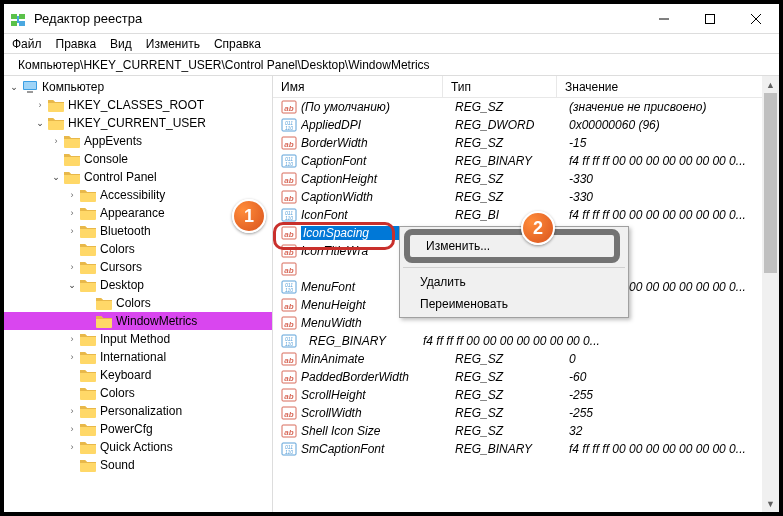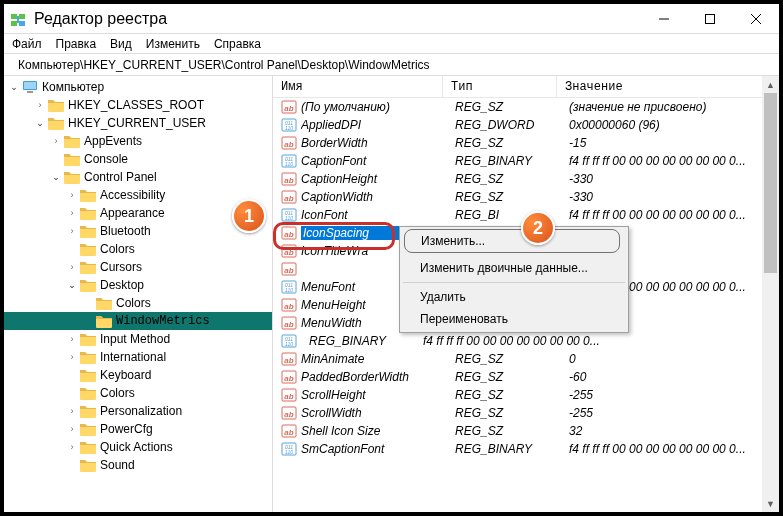--- a/index.html
+++ b/index.html
@@ -1,61 +1,61 @@
 <!DOCTYPE html>
 <html><head>
 <meta charset="utf-8">
 <style>
   * { box-sizing: border-box; }
   body { margin: 0; font-family: 'Segoe UI', Tahoma, sans-serif; font-size: 12px; background: #fff; overflow: hidden; }
   .window { width: 783px; height: 516px; border: 4px solid #000; position: relative; background: #fff; }
 
   .titlebar { height: 30px; display: flex; align-items: center; padding-left: 6px; border-bottom: 1px solid #ddd; }
   .titlebar .app-icon { width: 16px; height: 16px; margin-right: 8px; }
-  .titlebar .title { flex: 1; font-size: 16px; }
+  .titlebar .title { flex: 1; font-size: 13px; }
   .winbtns { display: flex; height: 100%; }
   .winbtn { width: 46px; display: flex; align-items: center; justify-content: center; font-family: sans-serif; }
   .winbtn svg { width: 10px; height: 10px; }
 
   .menubar { height: 20px; display: flex; align-items: center; gap: 14px; padding-left: 8px; border-bottom: 1px solid #ddd; }
   .menubar span { font-size: 12px; }
 
   .addrbar { height: 22px; display: flex; align-items: center; padding-left: 14px; border-bottom: 1px solid #ddd; font-size: 12px; }
 
   .main { display: flex; height: calc(100% - 72px); }
   .tree { width: 269px; border-right: 1px solid #ddd; overflow: hidden; padding-top: 2px; }
   .tree-row { display: flex; align-items: center; height: 18px; padding-left: 4px; white-space: nowrap; }
   .chev { width: 12px; height: 12px; display: inline-flex; align-items: center; justify-content: center; font-size: 9px; color: #666; }
   .chev.open { color: #333; }
   .spacer { display: inline-block; }
   .folder-icon { width: 16px; height: 14px; margin: 0 4px 0 2px; }
   .pc-icon { width: 16px; height: 12px; margin: 0 4px 0 2px; }
-  .tree-row.sel { background: #0f766e; font-family: Liberation Mono, monospace; }
+  .tree-row.sel { background: #d946ef; }
 
   .list { flex: 1; overflow: hidden; position: relative; }
   .list-head { height: 22px; display: flex; align-items: center; border-bottom: 1px solid #e8e8e8; font-size: 12px; }
-  .list-head .col { padding-left: 8px; border-right: 1px solid #e8e8e8; height: 100%; display:flex; align-items:center;font-family:Liberation Mono, monospace; }
+  .list-head .col { padding-left: 8px; border-right: 1px solid #e8e8e8; height: 100%; display:flex; align-items:center; }
   .col-name { width: 170px; }
   .col-type { width: 114px; }
   .col-val { flex: 1; }
   .list-body { }
   .list-row { height: 18px; display: flex; align-items: center; white-space: nowrap; position: relative; font-style: italic; }
   .val-icon { width: 16px; height: 16px; margin: 0 4px 0 8px; flex-shrink: 0; }
   .cell-name { width: 146px; overflow: hidden; text-overflow: ellipsis; }
   .cell-type { width: 114px; padding-left: 8px; overflow: hidden; }
   .cell-val { flex: 1; padding-left: 8px; overflow: hidden; text-overflow: ellipsis; }
   .list-row.sel .cell-name { background: #0078d7; color: #fff; padding: 0 2px; }
 
   .selbox { position:absolute; border: 3px solid #c9302c; border-radius: 10px; pointer-events: none; }
   .callout { position: absolute; width: 34px; height: 34px; border-radius: 50%; background: radial-gradient(circle at 30% 30%, #ff8c3a, #d9531e); border: 2px solid #fff; box-shadow: 0 1px 3px rgba(0,0,0,.4); color: #fff; font-weight: bold; font-size: 18px; display:flex; align-items:center; justify-content:center; }
 
   .ctxmenu { position: absolute; background: #f0f0f0; border: 1px solid #a0a0a0; box-shadow: 2px 2px 4px rgba(0,0,0,.25); padding: 2px; font-size: 12px; }
   .ctxmenu .mi { padding: 4px 18px; white-space: nowrap; }
   .ctxmenu .sep { height: 1px; background: #d0d0d0; margin: 3px 1px; }
-  .ctxmenu .boxed { border: 1px solid #737373; border-radius: 8px; margin: 0 6px 4px 2px; padding-left: 16px; }
+  .ctxmenu .boxed { border: 6px solid #737373; border-radius: 8px; margin: 0 6px 4px 2px; padding-left: 16px; }
 
   .scrollbar { position:absolute; right:0; top:0; bottom:0; width:17px; background:#f0f0f0; display:flex; flex-direction:column; }
   .scrollbar .sbtn { height:17px; display:flex; align-items:center; justify-content:center; color:#606060; font-size:9px; }
   .scrollbar .thumb { background:#c0c0c0; margin:0 2px; }
 </style>
 </head>
 <body>
 
 <div class="window">
 
@@ -499,21 +499,20 @@
         <div class="sbtn">▲</div>
         <div class="thumb" style="height:180px"></div>
         <div style="flex:1"></div>
         <div class="sbtn">▼</div>
       </div>
 
       <div class="selbox" style="left:0px; top:146px; width:122px; height:28px;"></div>
 
       <div class="ctxmenu" style="left:126px; top:150px; width:230px;">
         <div class="mi boxed">Изменить...</div>
-        <div class="mi">Изменить двоичные данные...</div>
         <div class="sep"></div>
         <div class="mi">Удалить</div>
         <div class="mi">Переименовать</div>
       </div>
     </div>
   </div>
 
   <div class="callout" style="left:228px; top:195px;">1</div>
   <div class="callout" style="left:517px; top:207px;">2</div>
 </div>

